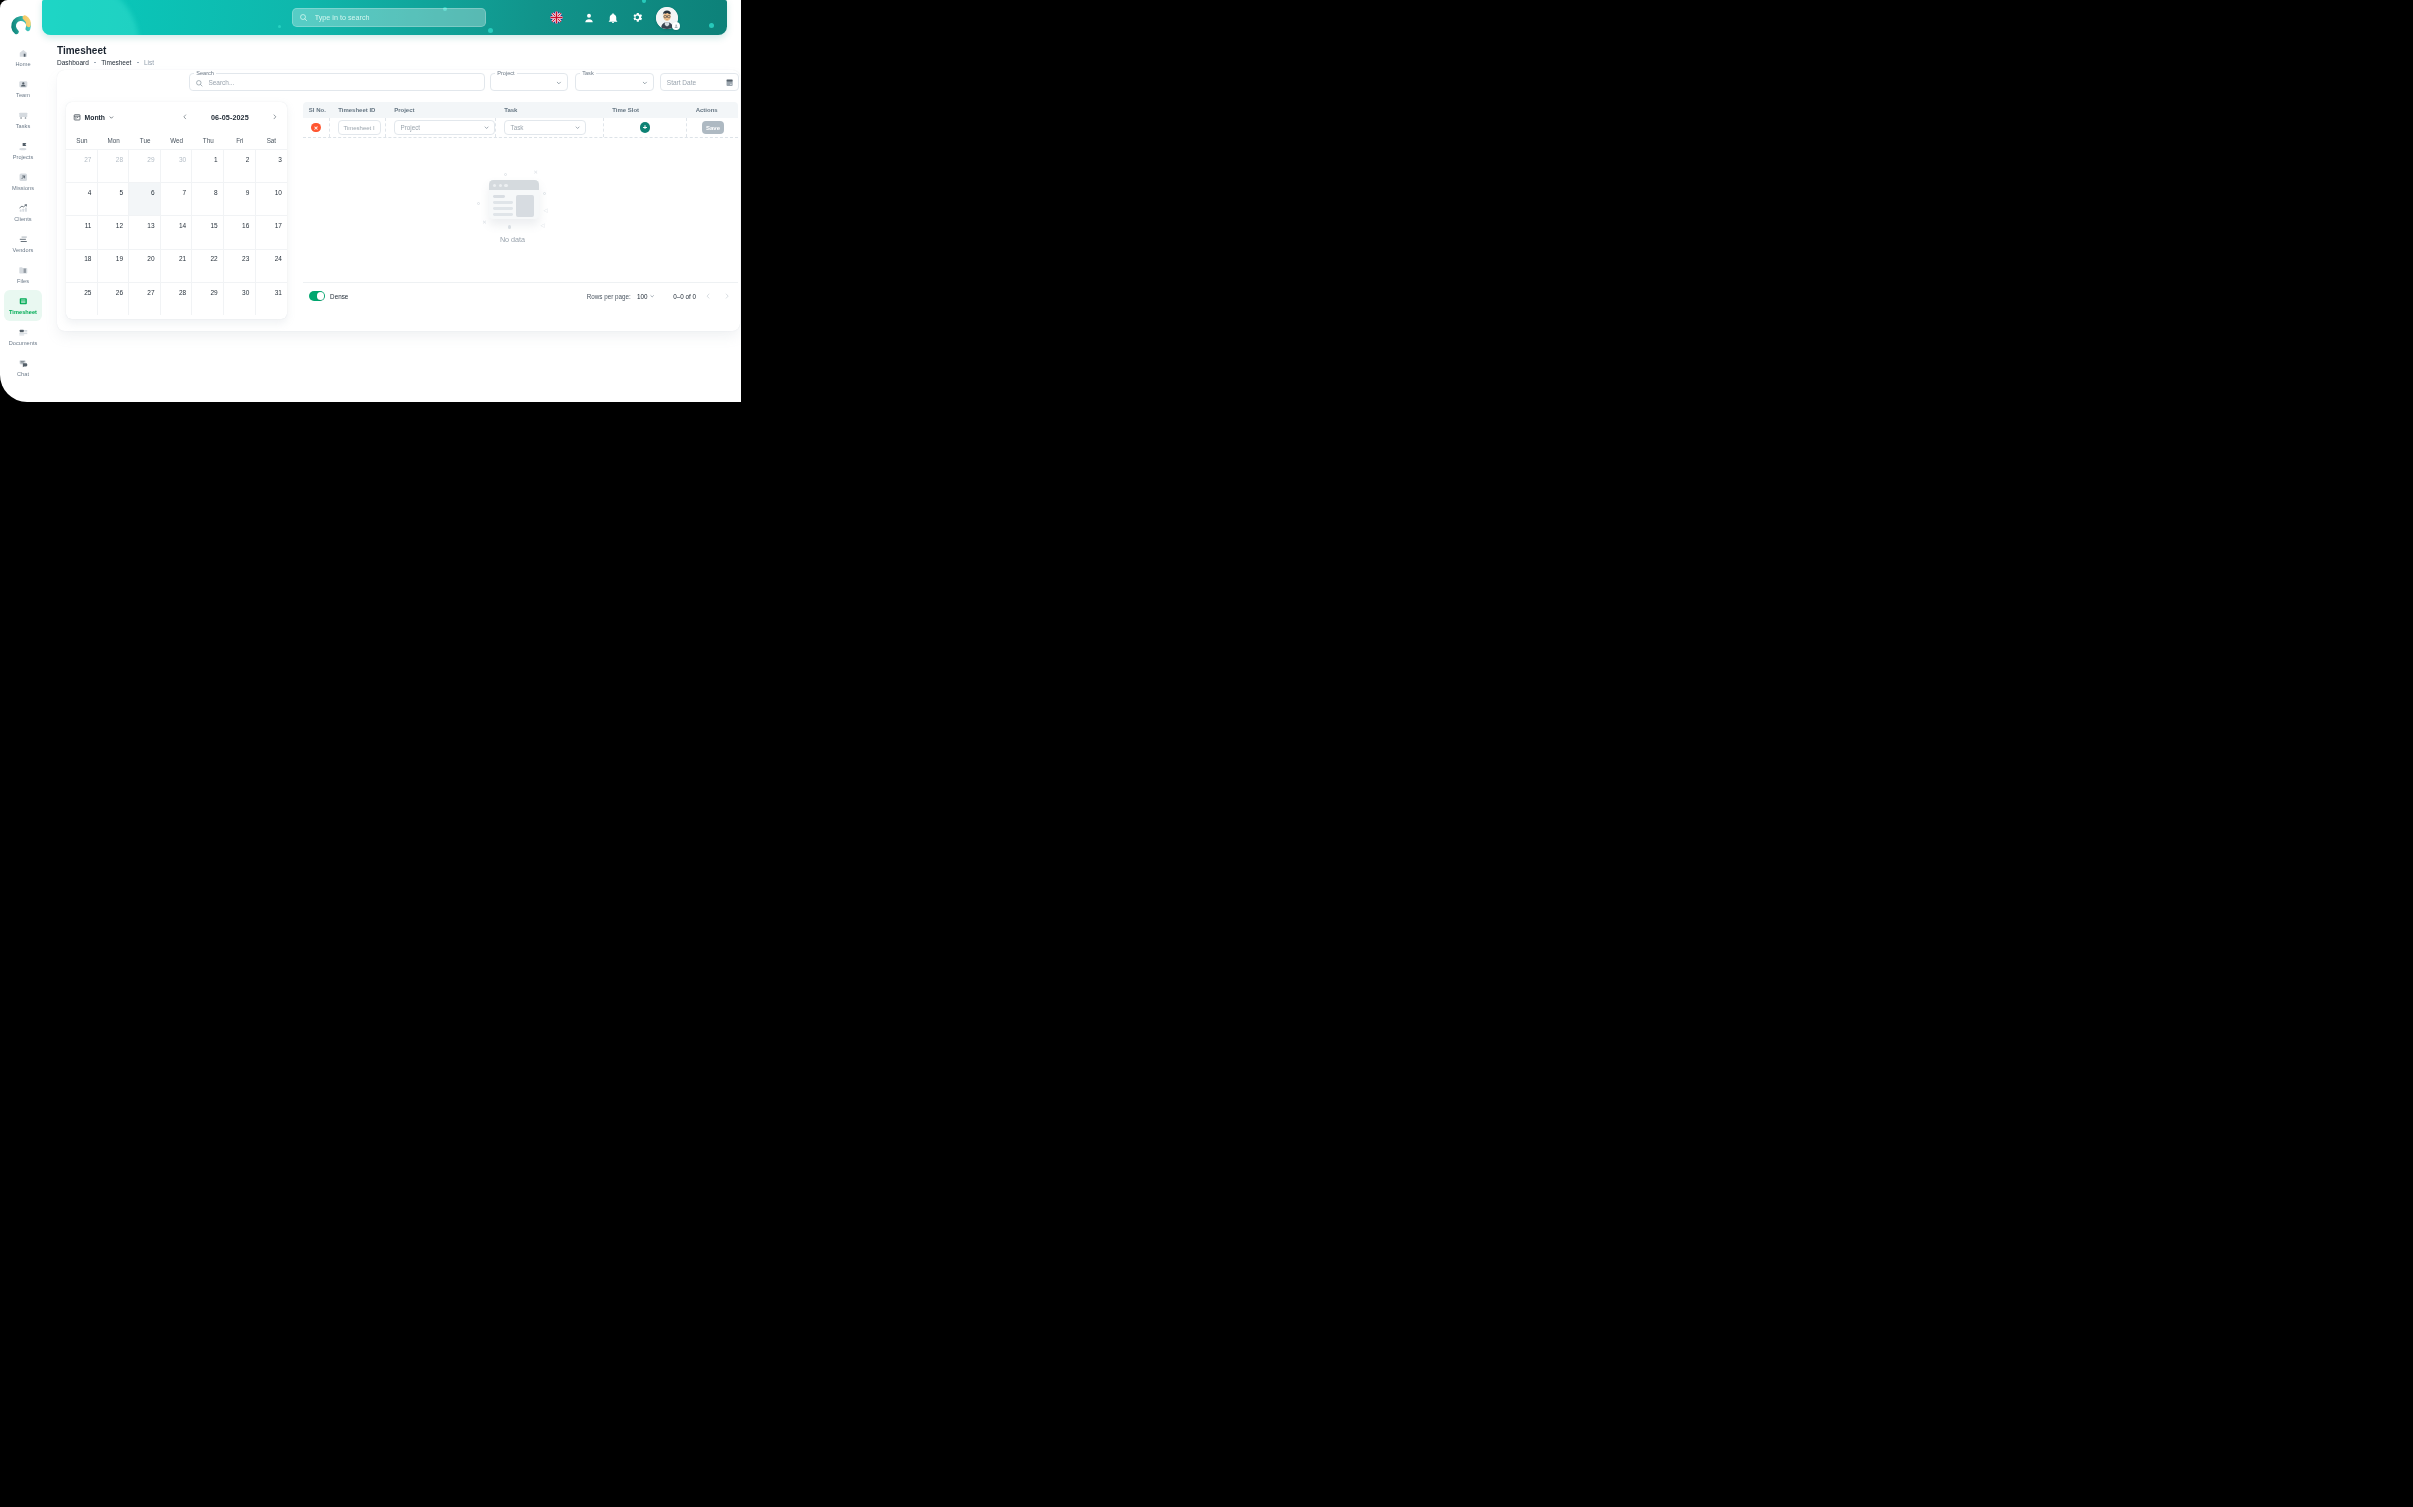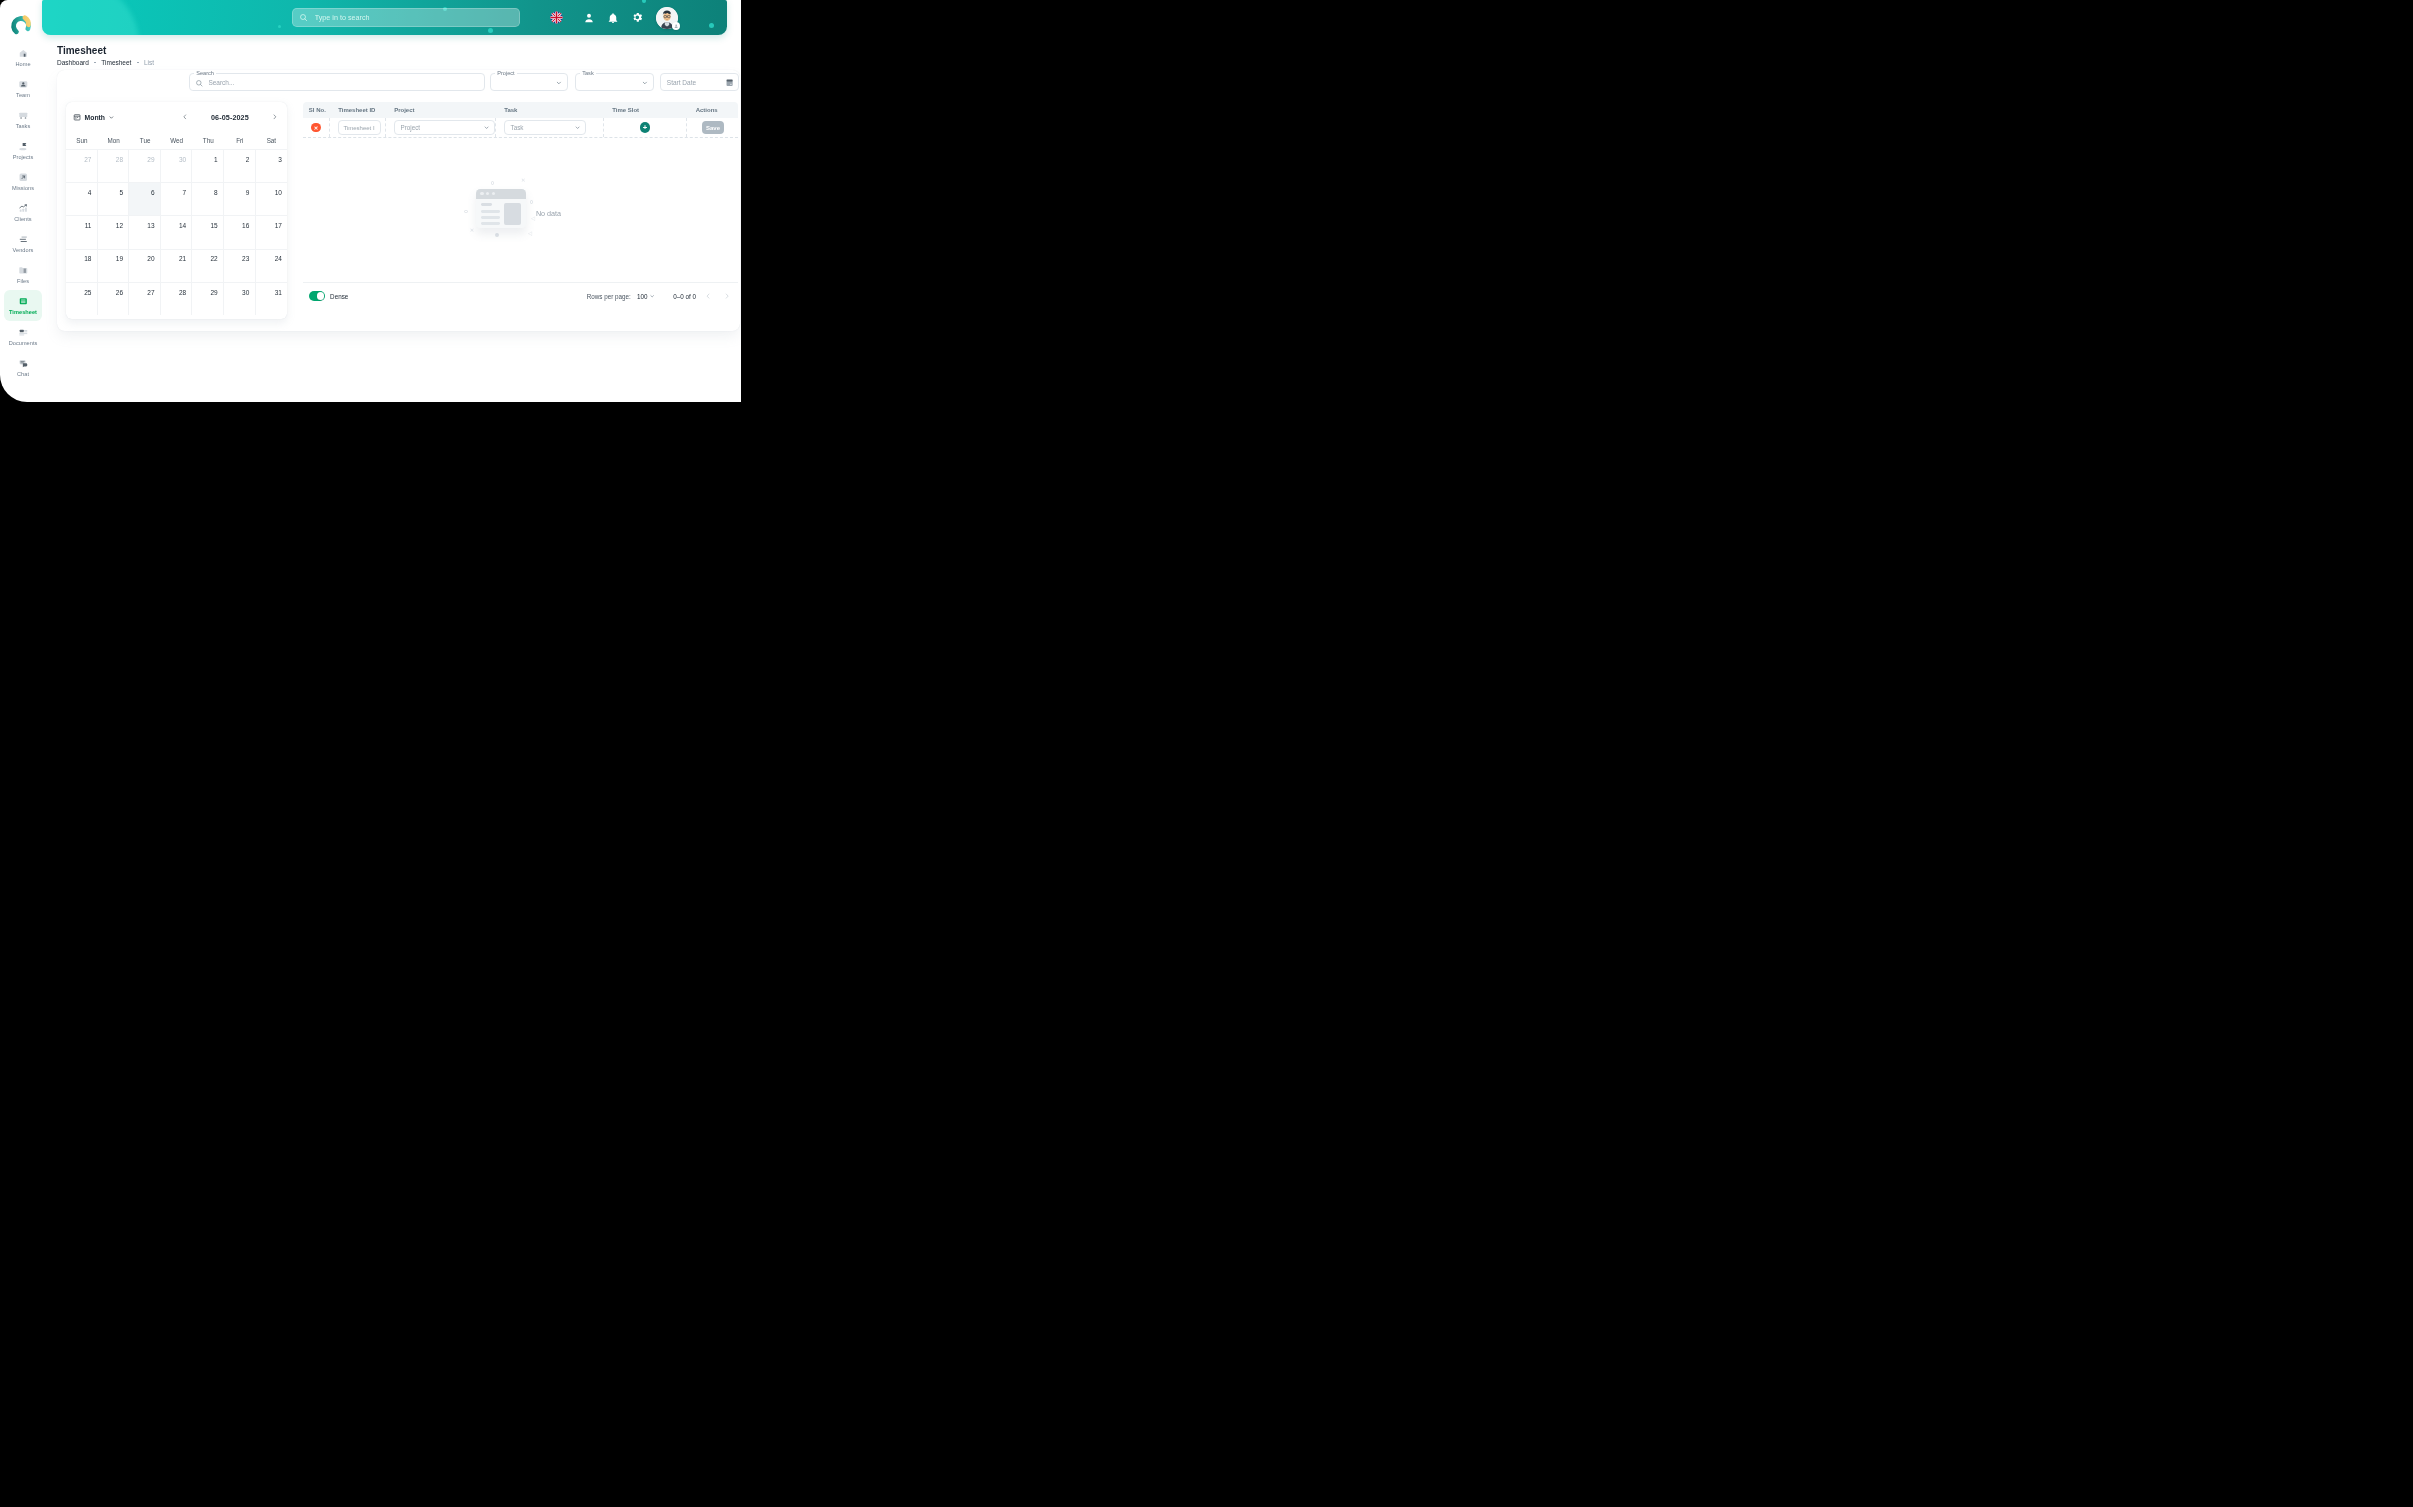--- a/index.html
+++ b/index.html
@@ -6,21 +6,21 @@
   *{box-sizing:border-box;font-family:"Liberation Sans",sans-serif;}
   .page{position:relative;width:741px;height:402px;background:#fff;overflow:hidden;
         border-radius:7.7px 0 0 27px;}
   
   .topbar{position:absolute;left:42px;top:0;width:685px;height:35px;
     background:linear-gradient(95deg,#08cbbd 0%,#0fb7ac 38%,#11948b 72%,#0d8179 100%);
     border-radius:1.9px 1.9px 8.7px 8.7px;box-shadow:0 2.9px 7.7px rgba(13,138,130,.18);overflow:hidden;}
   .topbar .glow{position:absolute;left:-29px;bottom:-72px;width:126px;height:126px;border-radius:50%;
     background:rgba(58,226,209,.45);filter:blur(2.9px);}
   .tdot{position:absolute;border-radius:50%;background:#2bd6c6;opacity:.85;}
-  .search-pill{position:absolute;left:250px;top:8.2px;width:228px;height:19.3px;border-radius:4.8px;
+  .search-pill{position:absolute;left:250px;top:8.2px;width:194px;height:19.3px;border-radius:4.8px;
     background:rgba(255,255,255,.30);border:0.5px solid rgba(255,255,255,.22);
     display:flex;align-items:center;padding:0 5.8px;gap:4.8px;}
   .search-pill input{flex:1;background:transparent;border:0;outline:0;font-size:7.2px;
     color:#f2fffa;}
   .search-pill input::placeholder{color:rgba(233,255,248,.85);}
   .topicon{position:absolute;top:0;height:35px;display:flex;align-items:center;justify-content:center;
     width:19.3px;cursor:pointer;}
   .avatar-wrap{position:absolute;left:614px;top:6.8px;width:22px;height:22px;}
   .avatar-ring{width:22px;height:22px;border-radius:50%;background:#f2f5f6;
     display:flex;align-items:center;justify-content:center;overflow:hidden;box-shadow:0 1px 2.9px rgba(0,0,0,.15);}
@@ -92,21 +92,21 @@
     padding:0 4.8px;font-size:6px;color:#333;outline:0;}
   .mini-input::placeholder{color:#9aa4ad;}
   .mini-select{margin-left:7.7px;height:14.5px;border:0.5px solid #e2e7ec;border-radius:3.9px;background:#fff;
     position:relative;display:flex;align-items:center;padding:0 5.8px;font-size:6.3px;color:#9aa4ad;cursor:pointer;}
   .ms-project{width:103px;}.ms-task{width:82px;}
   .mini-select svg{position:absolute;right:3.9px;}
   .addbtn{width:10.6px;height:10.6px;border-radius:50%;background:#0e8274;color:#fff;margin:0 auto;
     display:flex;align-items:center;justify-content:center;font-size:7.7px;font-weight:600;cursor:pointer;padding-bottom:1px;}
   .savebtn{margin:0 auto;width:22px;height:12.6px;border-radius:3.9px;background:#aeb9c2;color:#fff;
     font-size:6px;font-weight:700;display:flex;align-items:center;justify-content:center;cursor:pointer;}
-  .empty{position:absolute;left:0;top:36px;right:16px;height:143px;display:flex;flex-direction:row;
+  .empty{position:absolute;left:0;top:36px;right:16px;height:143px;display:flex;flex-direction:column;
     align-items:center;justify-content:center;}
   .nodata-ill{position:relative;width:72px;height:53px;}
   .win{position:absolute;left:12px;top:5.8px;width:50px;height:39px;background:#f6f8f9;border-radius:4.3px;
     box-shadow:0 5.8px 9.7px rgba(99,115,129,.12);overflow:hidden;}
   .win .bar{height:10px;background:#d5dade;display:flex;align-items:center;gap:2.4px;padding-left:4.3px;}
   .win .bar i{width:3.4px;height:3.4px;border-radius:50%;background:#eceff1;}
   .win .l{position:absolute;left:4.8px;height:2.9px;border-radius:1.4px;background:#e0e5e9;}
   .win .l1{top:14.5px;width:11.6px;background:#d9dee3;}
   .win .l2{top:21px;width:19.3px;}.win .l3{top:27px;width:19.3px;}.win .l4{top:33px;width:19.3px;}
   .win .blk{position:absolute;right:4.8px;top:14.5px;width:17.4px;height:22px;border-radius:1.9px;background:#d7dce1;}

